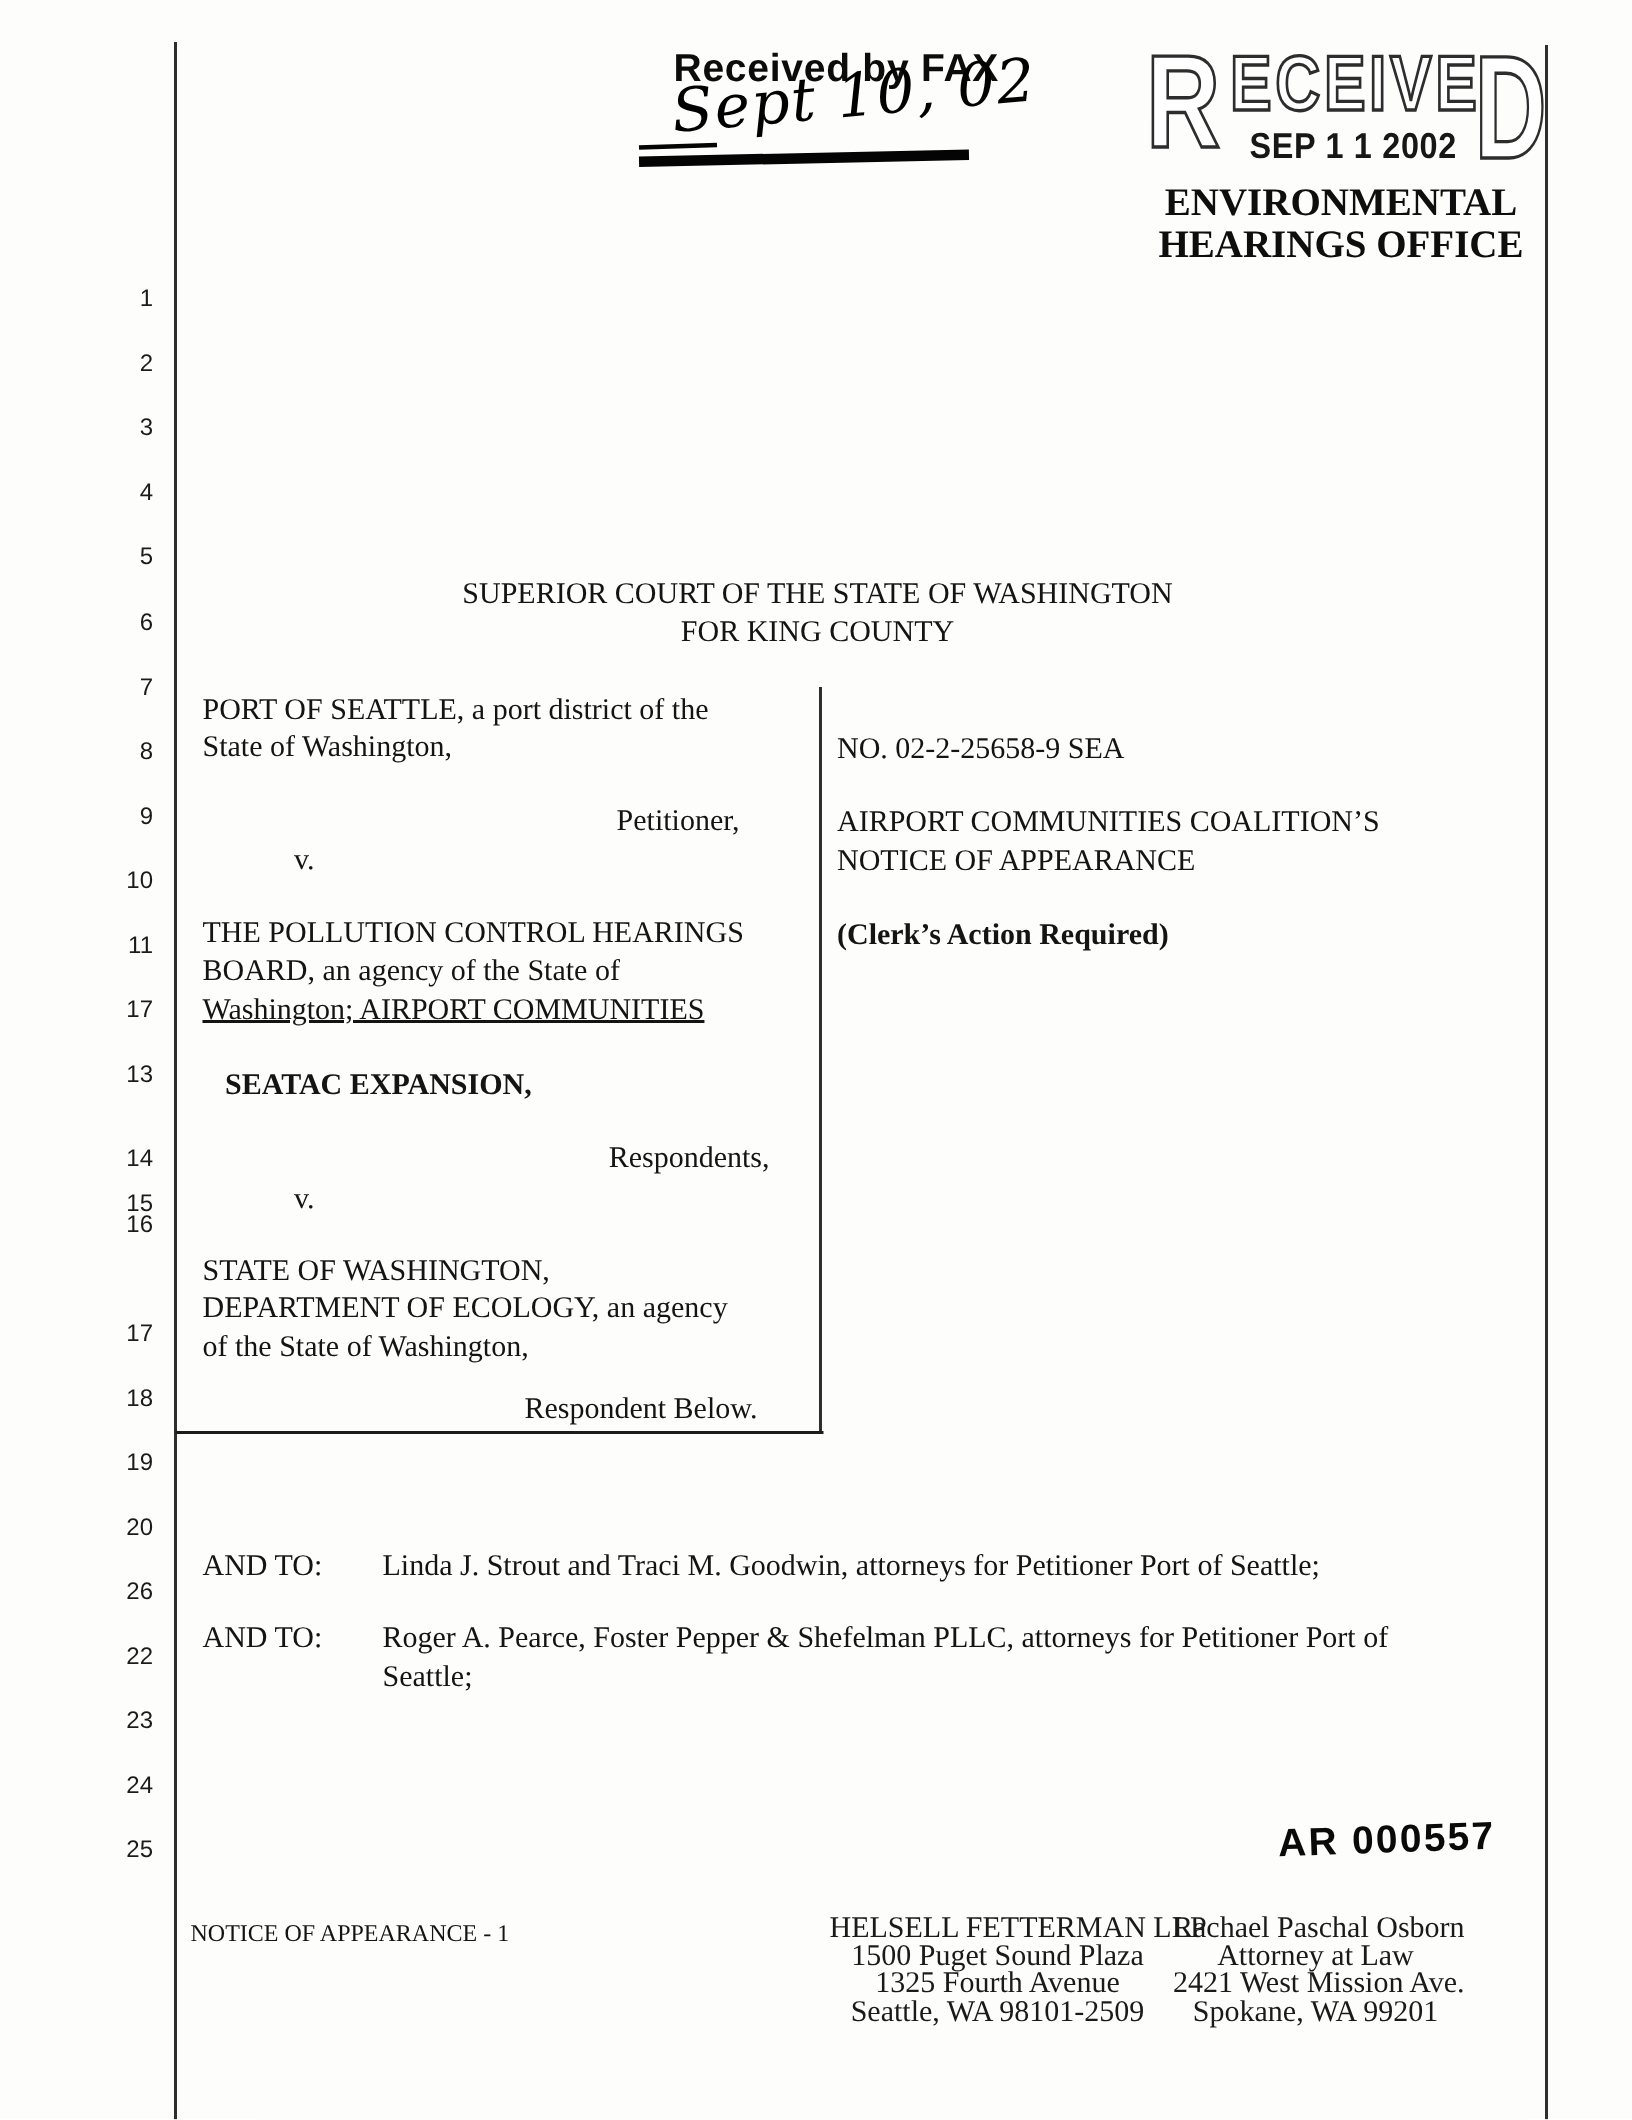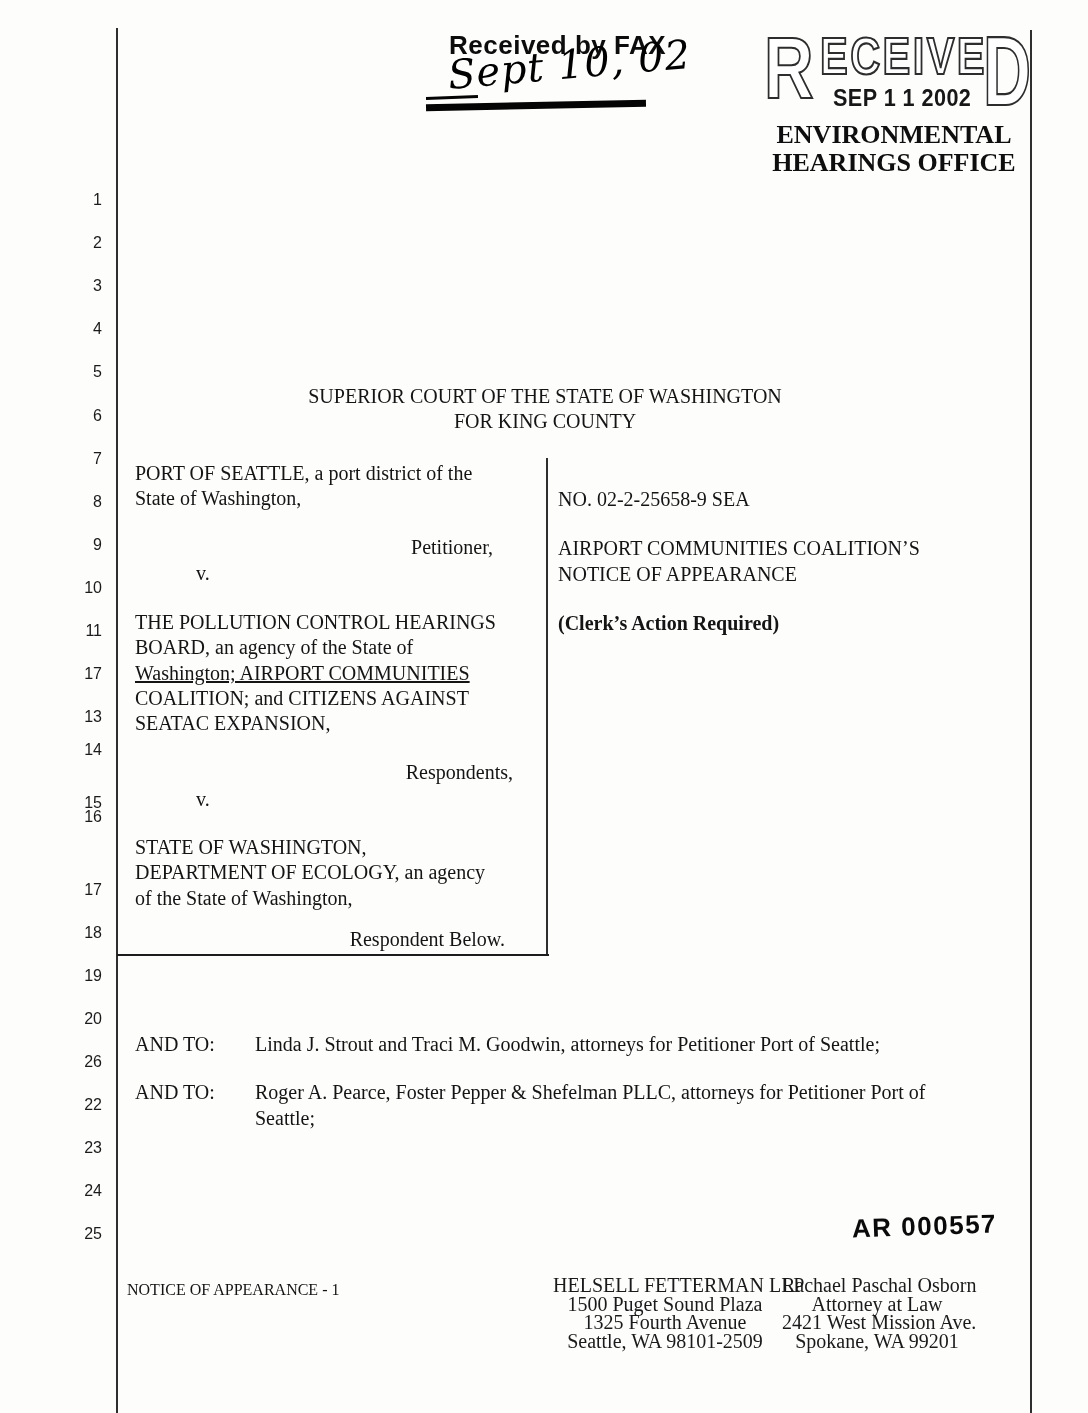--- a/index.html
+++ b/index.html
@@ -79,21 +79,21 @@
       <div class="lineno" style="top: 320.3px;">4</div>
       <div class="lineno" style="top: 363.4px;">5</div>
       <div class="lineno" style="top: 406.5px;">6</div>
       <div class="lineno" style="top: 449.6px;">7</div>
       <div class="lineno" style="top: 492.7px;">8</div>
       <div class="lineno" style="top: 535.8px;">9</div>
       <div class="lineno" style="top: 578.9px;">10</div>
       <div class="lineno" style="top: 622px;">11</div>
       <div class="lineno" style="top: 665.1px;">17</div>
       <div class="lineno" style="top: 708.2px;">13</div>
-      <div class="lineno" style="top: 741px;">14</div>
+      <div class="lineno" style="top: 764px;">14</div>
       <div class="lineno" style="top: 794.4px;">15</div>
       <div class="lineno" style="top: 808px;">16</div>
       <div class="lineno" style="top: 880.6px;">17</div>
       <div class="lineno" style="top: 923.7px;">18</div>
       <div class="lineno" style="top: 966.8px;">19</div>
       <div class="lineno" style="top: 1009.9px;">20</div>
       <div class="lineno" style="top: 1053px;">26</div>
       <div class="lineno" style="top: 1096.1px;">22</div>
       <div class="lineno" style="top: 1139.2px;">23</div>
       <div class="lineno" style="top: 1182.3px;">24</div>
@@ -124,22 +124,21 @@
   <div class="rule-h" style="left:117px;top:954px;width:432px;"></div>
 
   <div class="t" style="left:135px;top:461px;">PORT OF SEATTLE, a port district of the</div>
   <div class="t" style="left:135px;top:486px;">State of Washington,</div>
   <div class="t right" style="left:135px;top:535px;width:358px;">Petitioner,</div>
   <div class="t" style="left:196px;top:561px;">v.</div>
 
   <div class="t" style="left:135px;top:610px;">THE POLLUTION CONTROL HEARINGS</div>
   <div class="t" style="left:135px;top:635px;">BOARD, an agency of the State of</div>
   <div class="t" style="left:135px;top:661px;text-decoration:underline;">Washington; AIRPORT COMMUNITIES</div>
-  <div class="t" style="left:135px;top:686px;">COALITION; and CITIZENS AGAINST</div>
-  <div class="t" style="left:135px;top:711px;">SEATAC EXPANSION,</div>
+  <div class="t" style="left:150px;top:711px;font-weight:bold;">SEATAC EXPANSION,</div>
   <div class="t right" style="left:135px;top:760px;width:378px;">Respondents,</div>
   <div class="t" style="left:196px;top:787px;">v.</div>
 
   <div class="t" style="left:135px;top:835px;">STATE OF WASHINGTON,</div>
   <div class="t" style="left:135px;top:860px;">DEPARTMENT OF ECOLOGY, an agency</div>
   <div class="t" style="left:135px;top:886px;">of the State of Washington,</div>
   <div class="t right" style="left:135px;top:927px;width:370px;">Respondent Below.</div>
 
   <div class="t" style="left:558px;top:487px;">NO. 02-2-25658-9 SEA</div>
   <div class="t" style="left:558px;top:536px;">AIRPORT COMMUNITIES COALITION’S</div>

